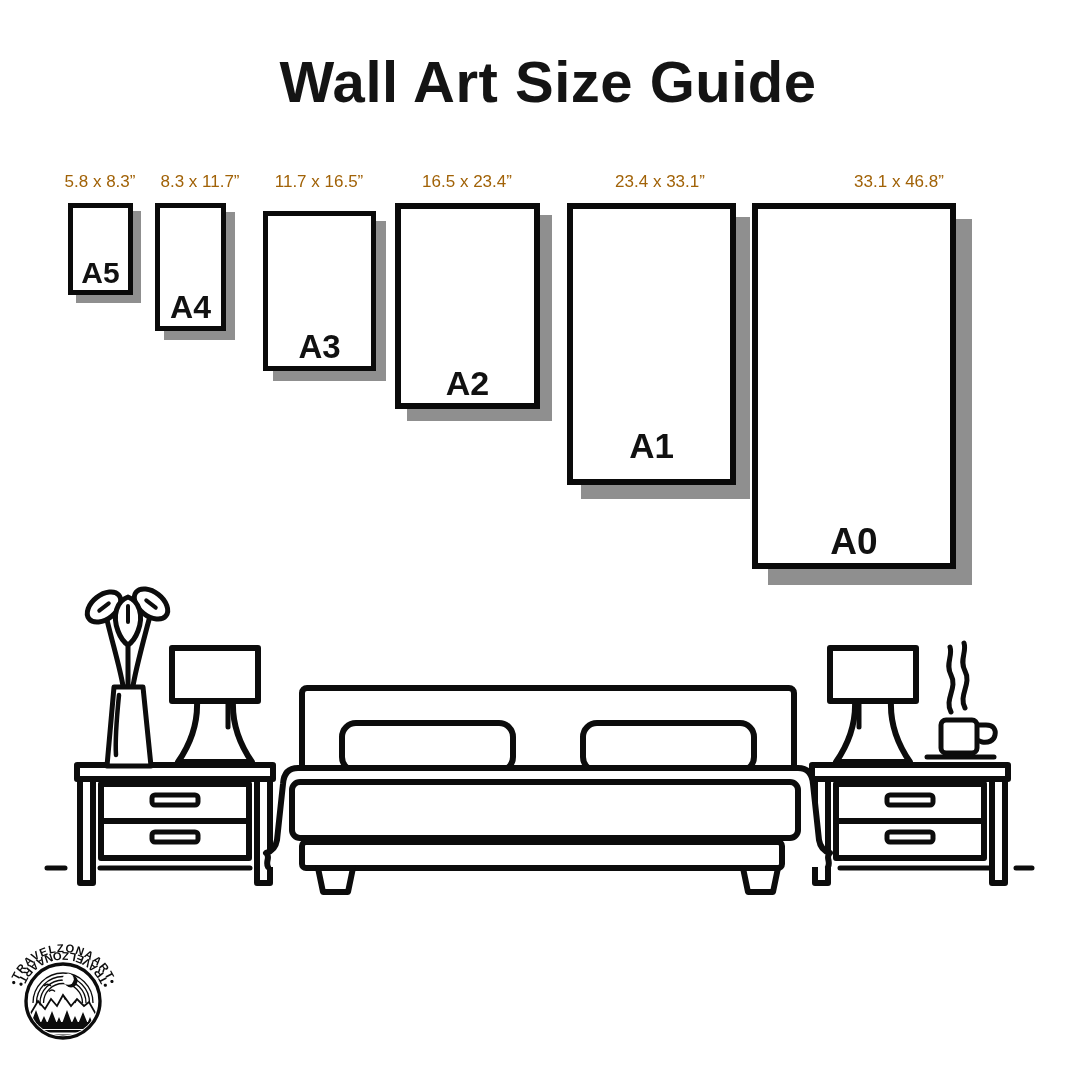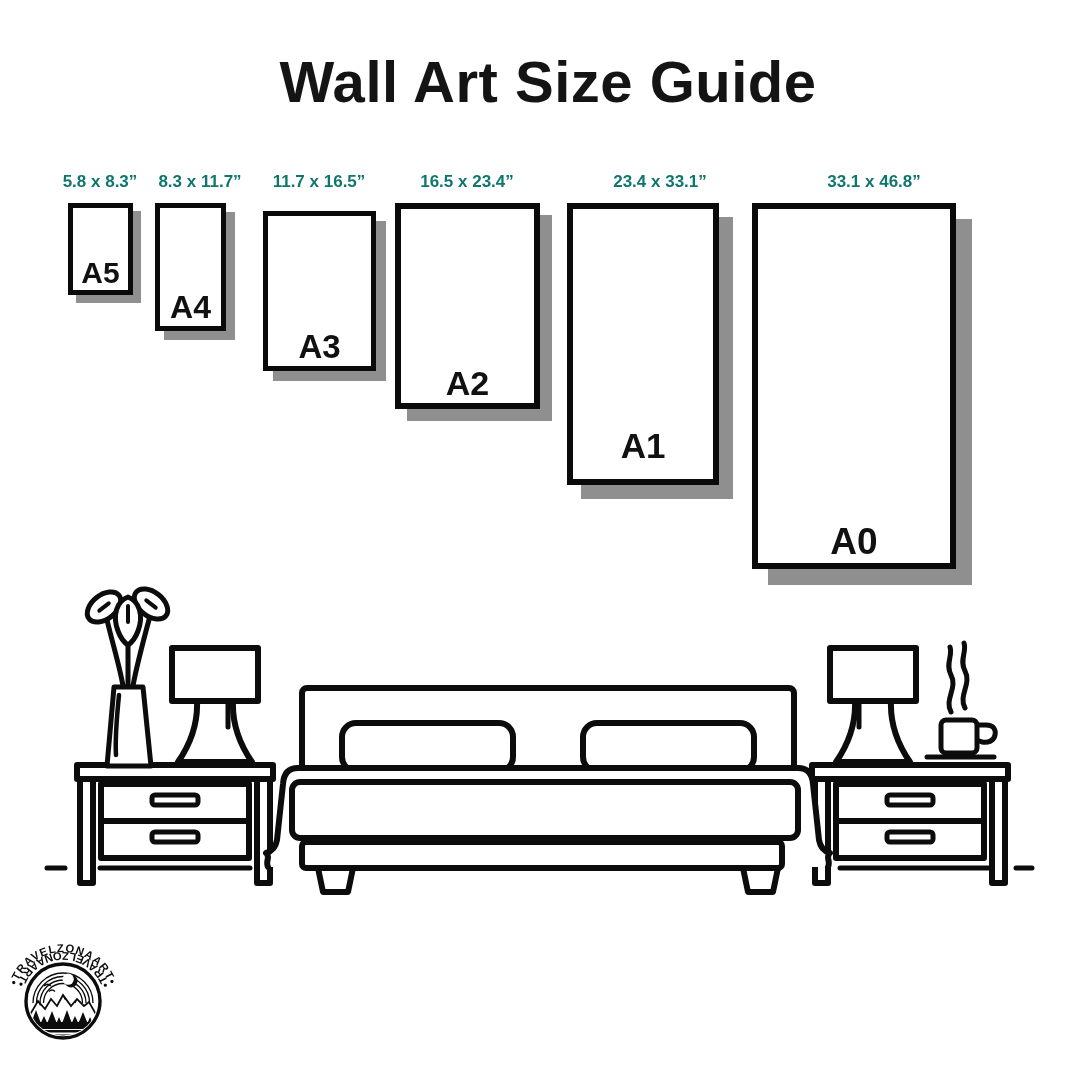--- a/index.html
+++ b/index.html
@@ -6,41 +6,41 @@
   .canvas{
     position:relative;width:1080px;height:1080px;background:#fff;overflow:hidden;
     font-family:"Liberation Sans",sans-serif;color:#0c0c0c;
   }
   .title{
     position:absolute;top:40px;left:0;width:1080px;text-align:center;
     font-size:58px;font-weight:bold;letter-spacing:0.5px;color:#141414;margin:8px;
   }
   .dim-label{
     position:absolute;top:172px;height:24px;text-align:center;
-    font-size:17px;font-weight:bold;white-space:nowrap;color:#0f766e;
+    font-size:17px;font-weight:normal;white-space:nowrap;color:#a16207;
   }
   .frame{
     position:absolute;background:#fff;border:5px solid #0a0a0a;box-sizing:border-box;
     display:flex;align-items:flex-end;justify-content:center;font-weight:bold;color:#111;
   }
   .frame-name{display:block;}
   
   .frame-a5{left:68px; top:203px;width:65px; height:92px; box-shadow:8px 8px 0 #8f8f8f; font-size:30px;}
   .frame-a4{left:155px;top:203px;width:71px; height:128px;box-shadow:9px 9px 0 #8f8f8f; font-size:32px;}
   .frame-a3{left:263px;top:203px;width:113px;height:160px;box-shadow:10px 10px 0 #8f8f8f;font-size:33px;margin-top:8px;}
   .frame-a2{left:395px;top:203px;width:145px;height:206px;box-shadow:12px 12px 0 #8f8f8f;font-size:34px;border-width:6px;}
-  .frame-a1{left:567px;top:203px;width:152px;height:282px;box-shadow:14px 14px 0 #8f8f8f;font-size:35px;border-width:6px;}
+  .frame-a1{left:567px;top:203px;width:169px;height:282px;box-shadow:14px 14px 0 #8f8f8f;font-size:35px;border-width:6px;}
   .frame-a0{left:752px;top:203px;width:204px;height:366px;box-shadow:16px 16px 0 #8f8f8f;font-size:37px;border-width:6px;}
   .frame-a1 .frame-name{position:relative;top:-13px;}
   .dim-a5{left:10px; width:180px;}
   .dim-a4{left:110px;width:180px;}
   .dim-a3{left:219px;width:200px;}
   .dim-a2{left:367px;width:200px;}
   .dim-a1{left:560px;width:200px;}
-  .dim-a0{left:774px;width:200px;}
+  .dim-a0{left:799px;width:200px;}
   .scene{position:absolute;left:0;top:570px;width:1080px;height:330px;}
   .logo{position:absolute;left:2px;top:940px;width:122px;height:122px;}
   .site{
     position:absolute;left:580px;top:1003px;width:500px;text-align:center;
     font-size:49px;font-weight:bold;color:#141414;line-height:52px;white-space:nowrap;
   }
 </style>
 </head>
 <body>
 

